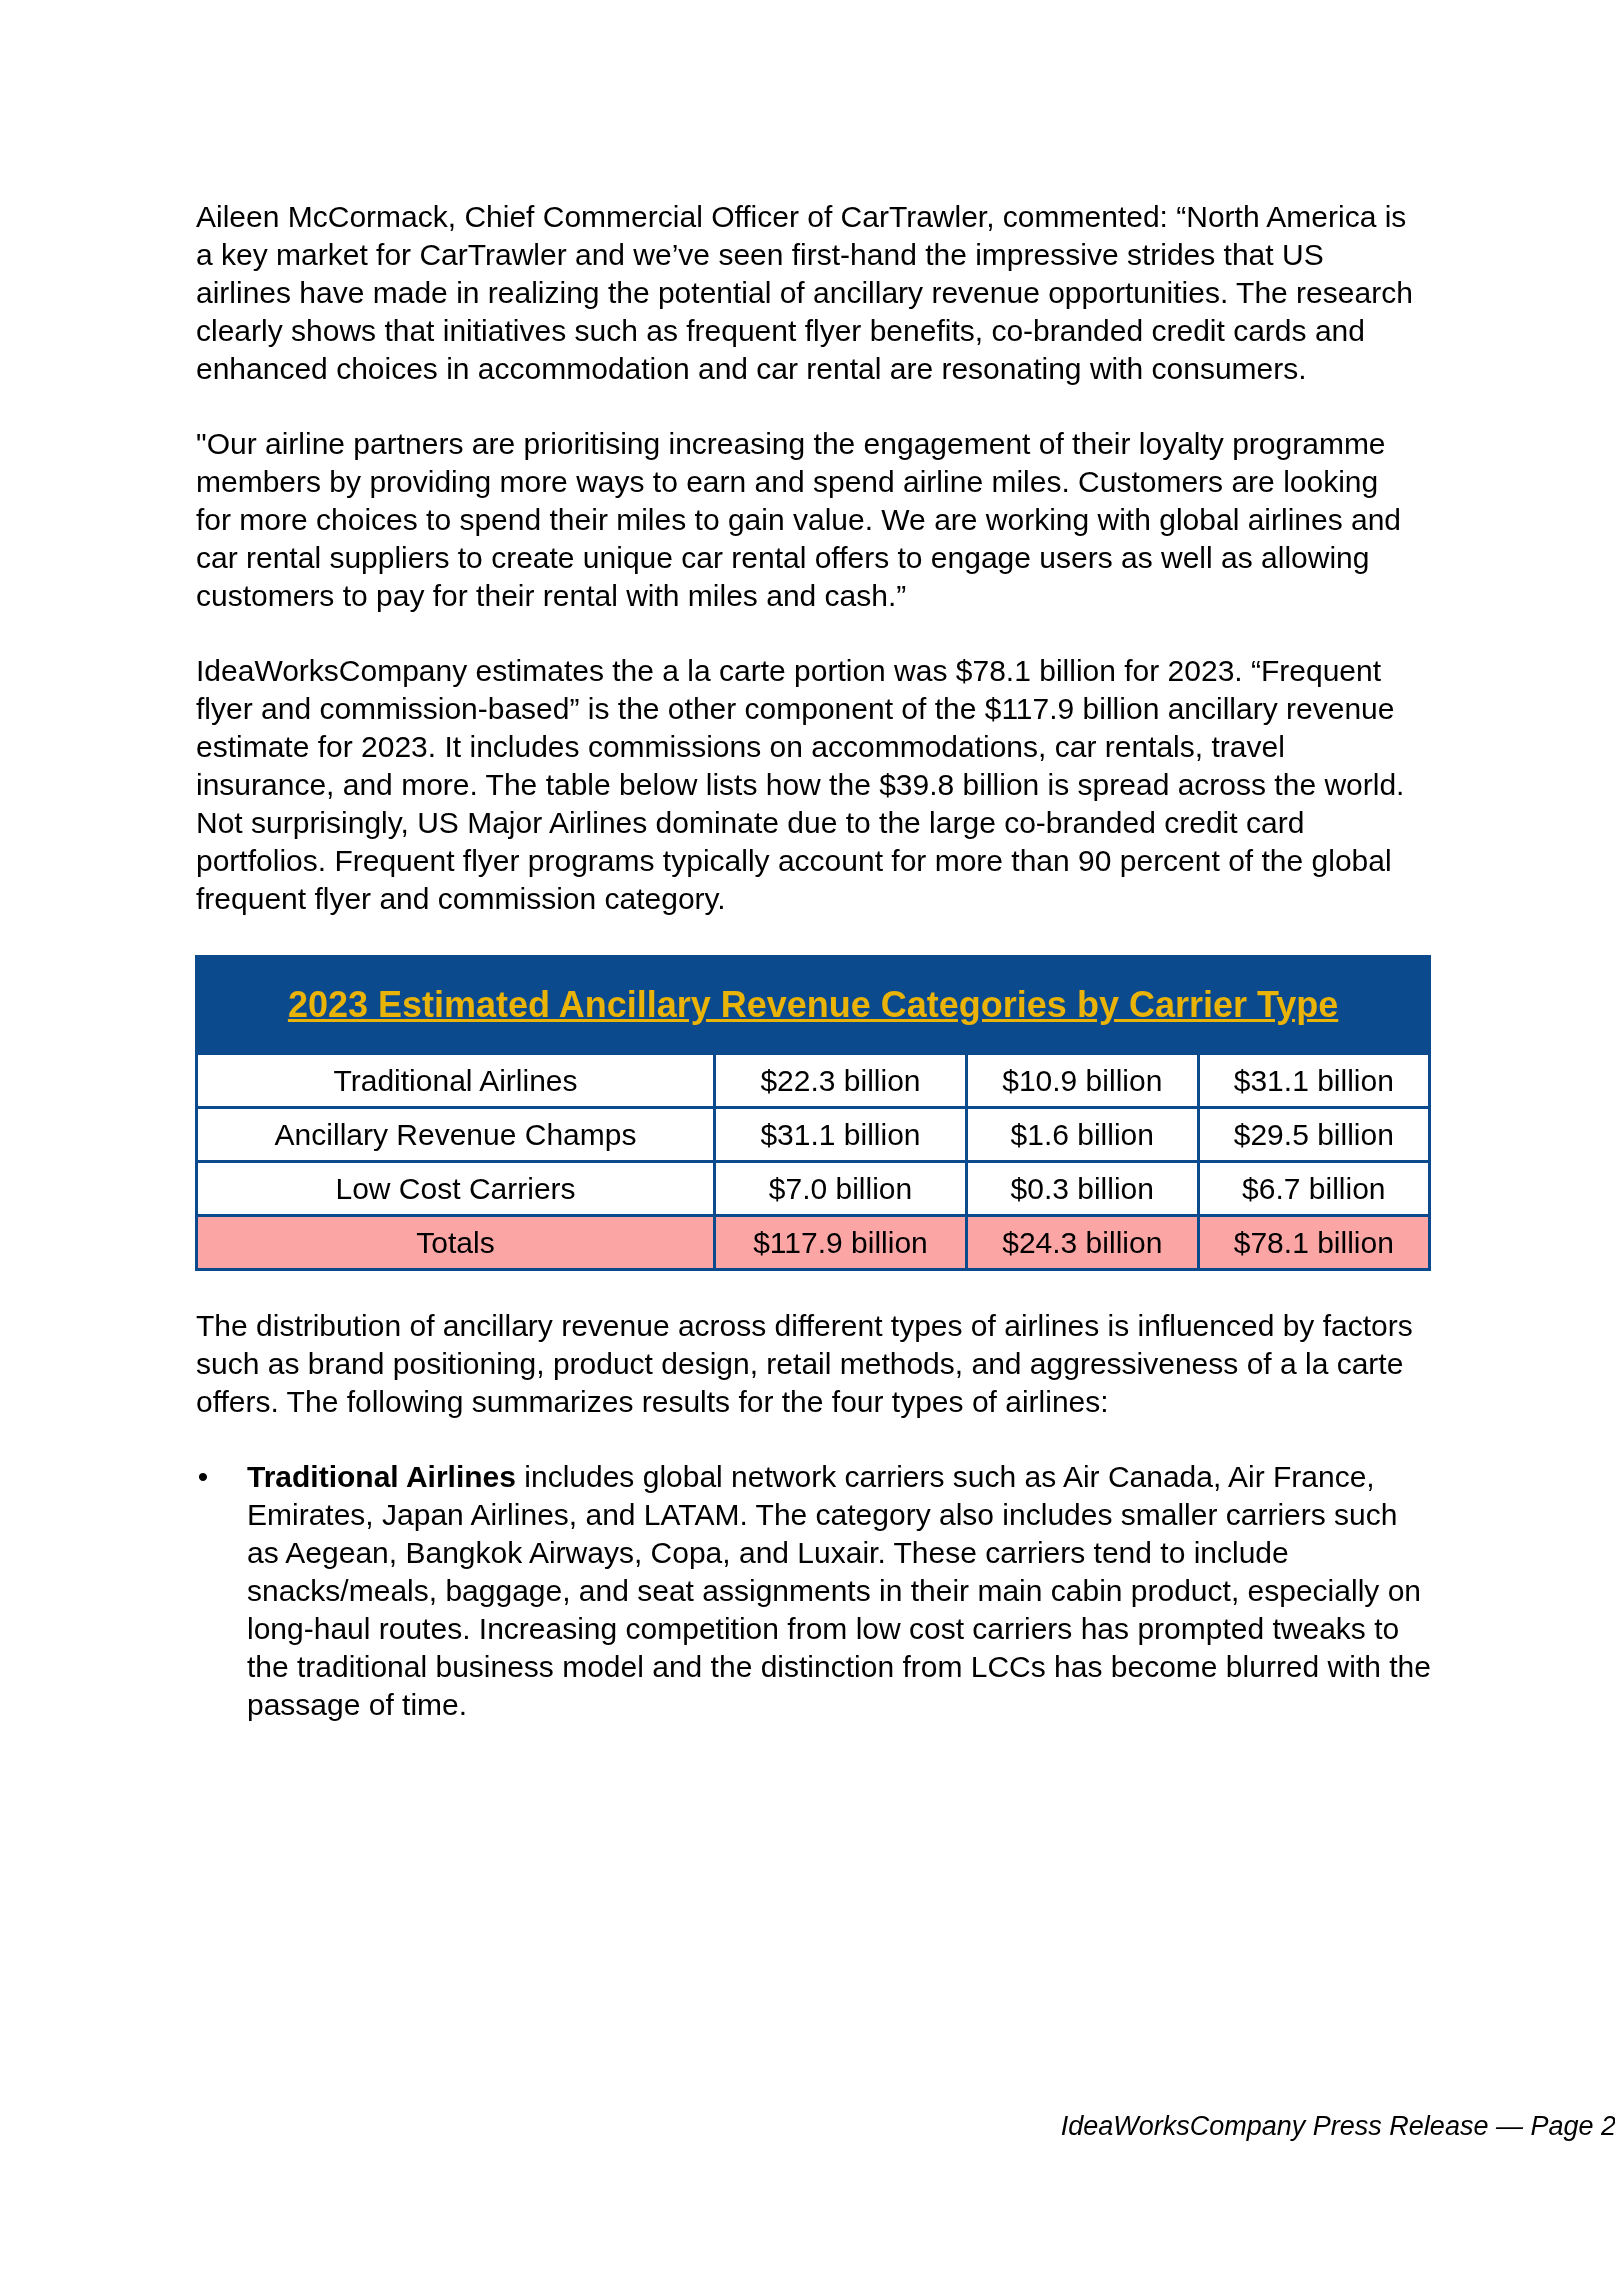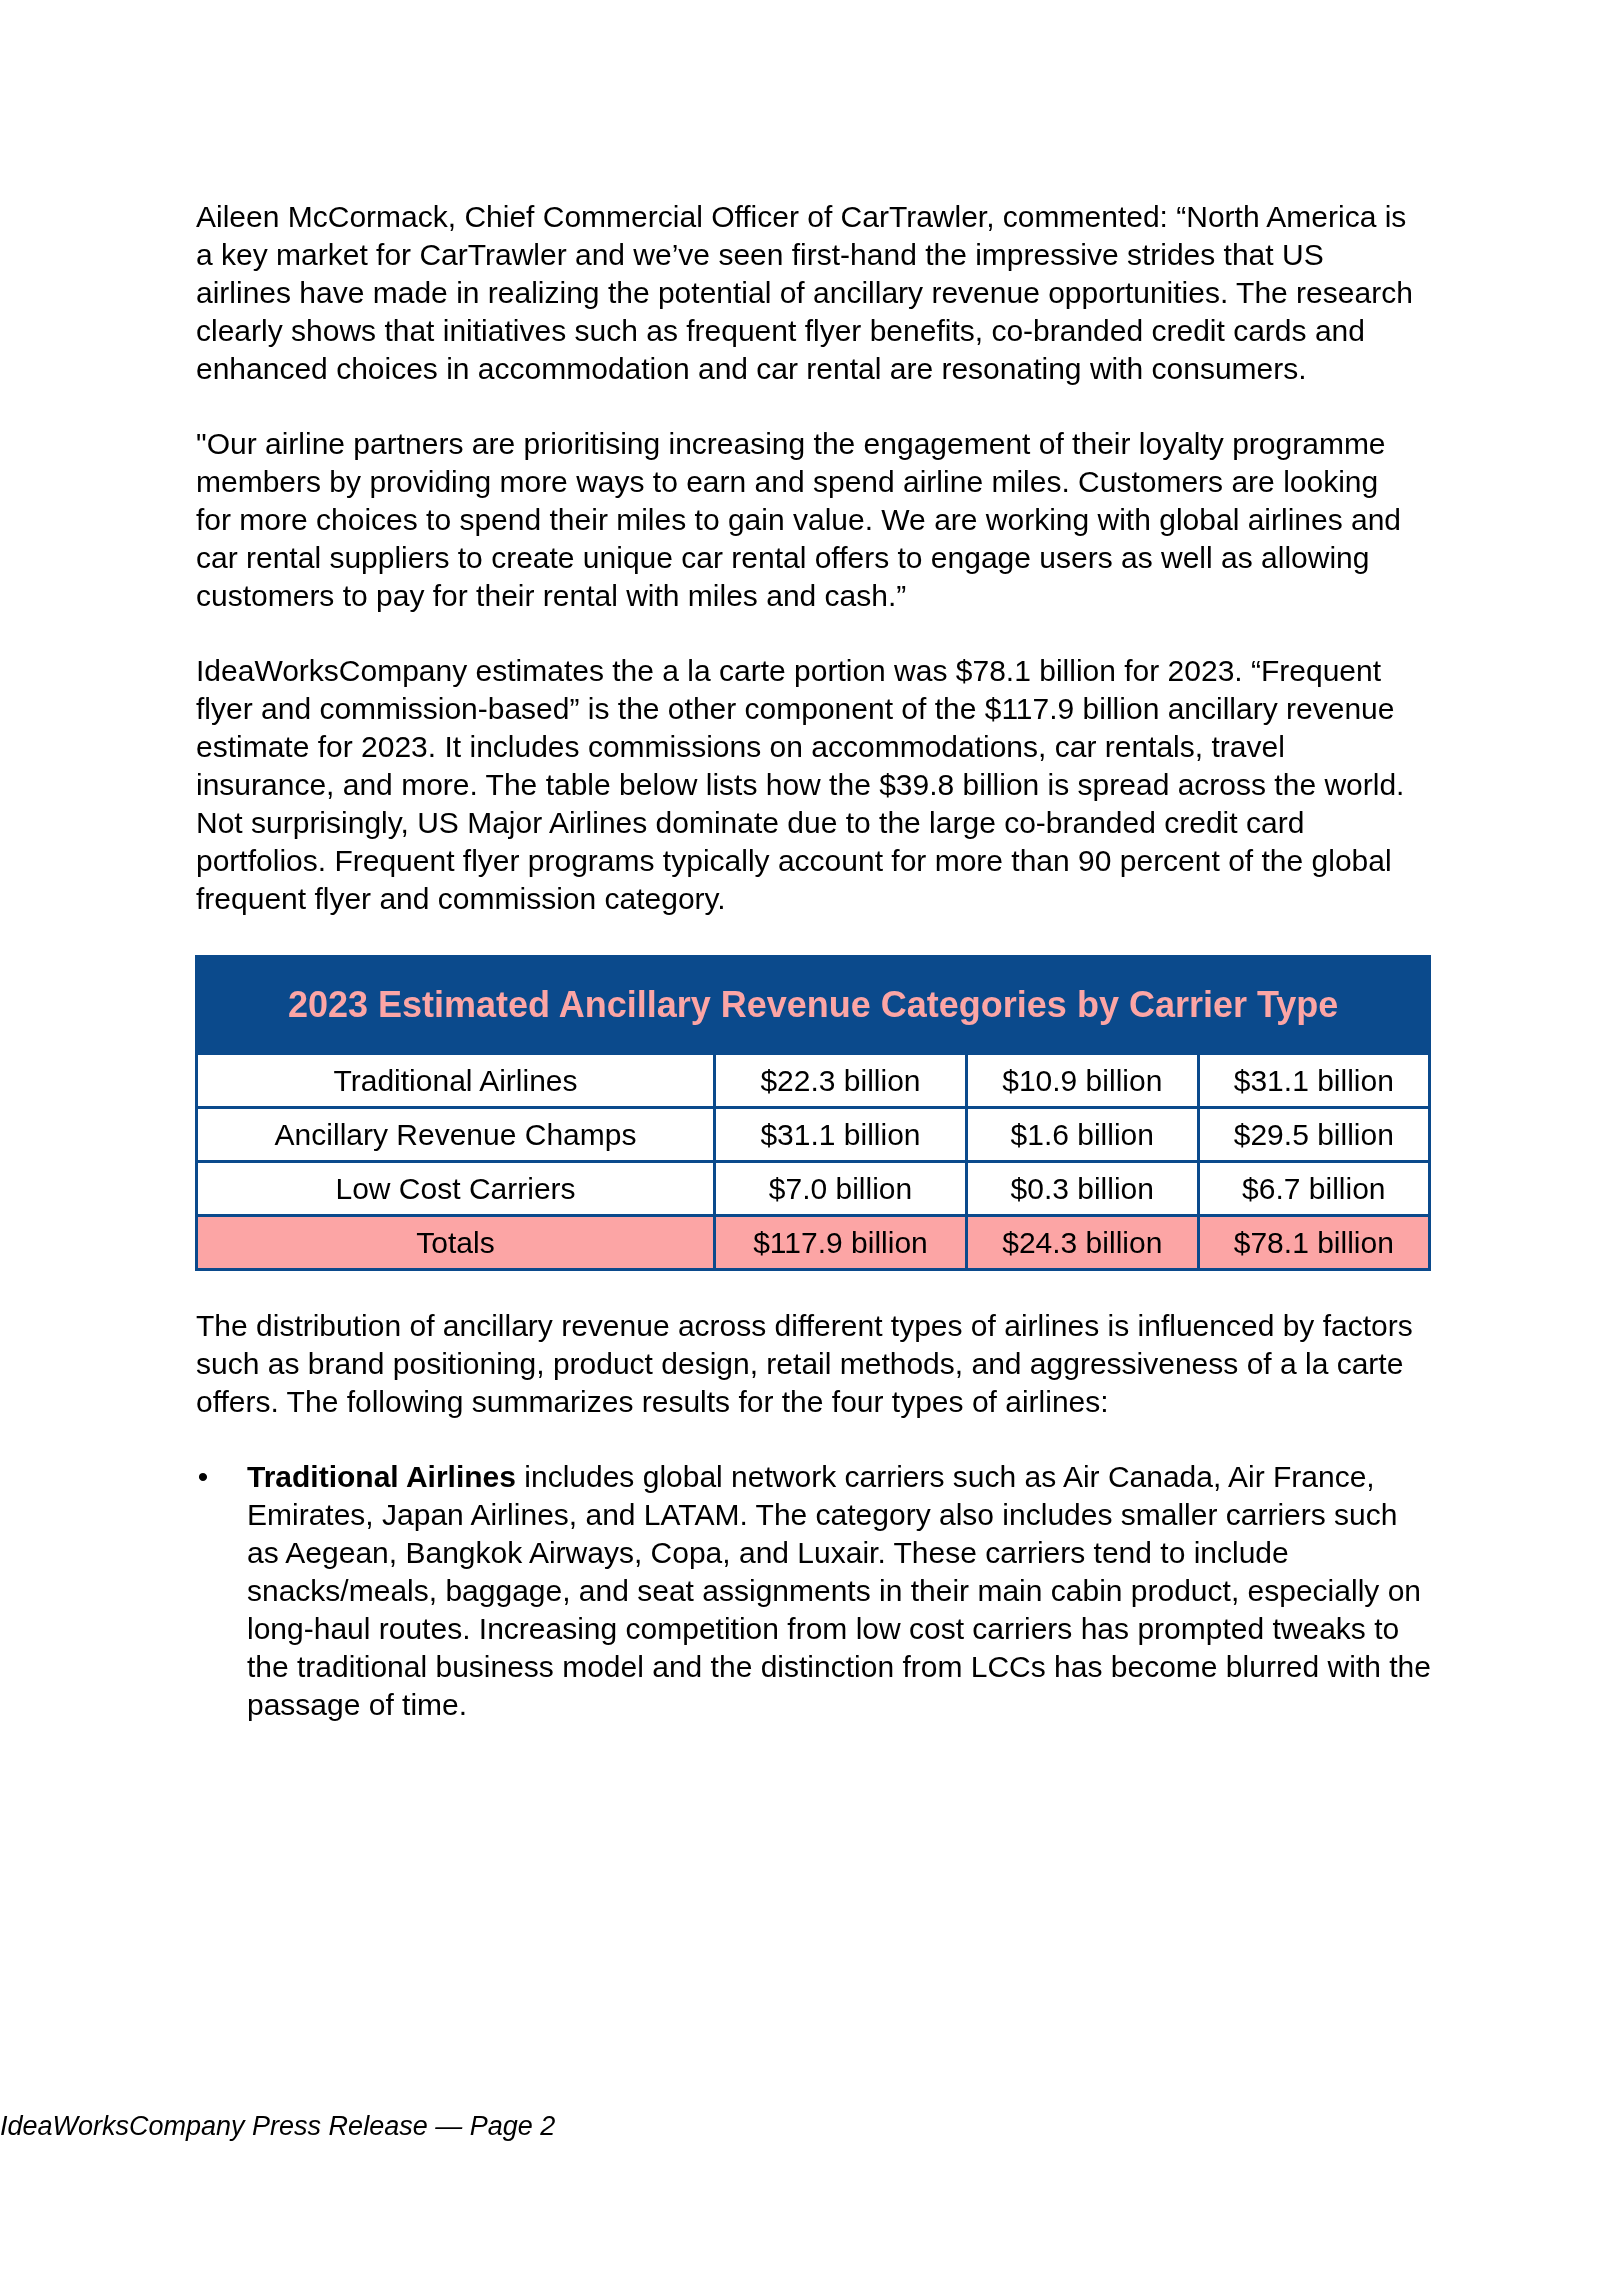--- a/index.html
+++ b/index.html
@@ -1,30 +1,30 @@
 <!DOCTYPE html>
 <html style="font-size:14.5px"><head>
 <meta charset="utf-8">
 <style>
   html, body { margin: 0; padding: 0; background: #ffffff; }
   body { width: 1616px; height: 2286px; position: relative; font-family: "Liberation Sans", sans-serif; color: #000; }
   .page { position: absolute; left: 196px; top: 198px; width: 1236px; }
   p.body { margin: 0 12px 37px 0; font-size: 30px; line-height: 38px; }
   table.rev { width: 1236px; border-collapse: collapse; margin: 0 0 0 -0.9px; border: 3.6px solid #0b4a8c; }
   table.rev th, table.rev td { border: 3.6px solid #0b4a8c; text-align: center; font-size: 30px; padding: 0; }
-  .title-cell { background: #0b4a8c; color: #fca5a5; font-weight: bold; font-size: 36px !important; height: 94px; }
+  .title-cell { background: #0b4a8c; color: #eab308; font-weight: bold; font-size: 36px !important; height: 94px; text-decoration: underline; }
   .hdr th { height: 87px; font-weight: bold; line-height: 36px; background: #fff; }
   .row td { height: 51px; }
   .tot td { background: #fca5a5; height: 51px; }
   .src td { font-style: italic; font-size: 24.5px !important; line-height: 31px; height: 75px; }
   .tbl-wrap { margin: 0 0 36px 0; }
   ul.bul { margin: 0; padding: 0; list-style: none; }
   ul.bul li { position: relative; padding-left: 51px; font-size: 30px; line-height: 38px; }
   .bullet { position: absolute; left: 1.8px; top: 0; }
-  .footer { position: absolute; left: 0; width: 1616px; top: 2111px; text-align: left; font-style: italic; font-size: 27px; }
+  .footer { position: absolute; left: 0; width: 1616px; top: 2111px; text-align: right; font-style: italic; font-size: 27px; }
 </style>
 </head>
 <body>
 
 <div class="page">
   <p class="body">Aileen McCormack, Chief Commercial Officer of CarTrawler, commented: “North America is a key market for CarTrawler and we’ve seen first-hand the impressive strides that US airlines have made in realizing the potential of ancillary revenue opportunities. The research clearly shows that initiatives such as frequent flyer benefits, co-branded credit cards and enhanced choices in accommodation and car rental are resonating with consumers.</p>
   <p class="body">"Our airline partners are prioritising increasing the engagement of their loyalty programme members by providing more ways to earn and spend airline miles. Customers are looking for more choices to spend their miles to gain value. We are working with global airlines and car rental suppliers to create unique car rental offers to engage users as well as allowing customers to pay for their rental with miles and cash.”</p>
   <p class="body">IdeaWorksCompany estimates the a la carte portion was $78.1 billion for 2023. “Frequent flyer and commission-based” is the other component of the $117.9 billion ancillary revenue estimate for 2023.  It includes commissions on accommodations, car rentals, travel insurance, and more.  The table below lists how the $39.8 billion is spread across the world.  Not surprisingly, US Major Airlines dominate due to the large co-branded credit card portfolios.  Frequent flyer programs typically account for more than 90 percent of the global frequent flyer and commission category.</p>
 
   <div class="tbl-wrap">

